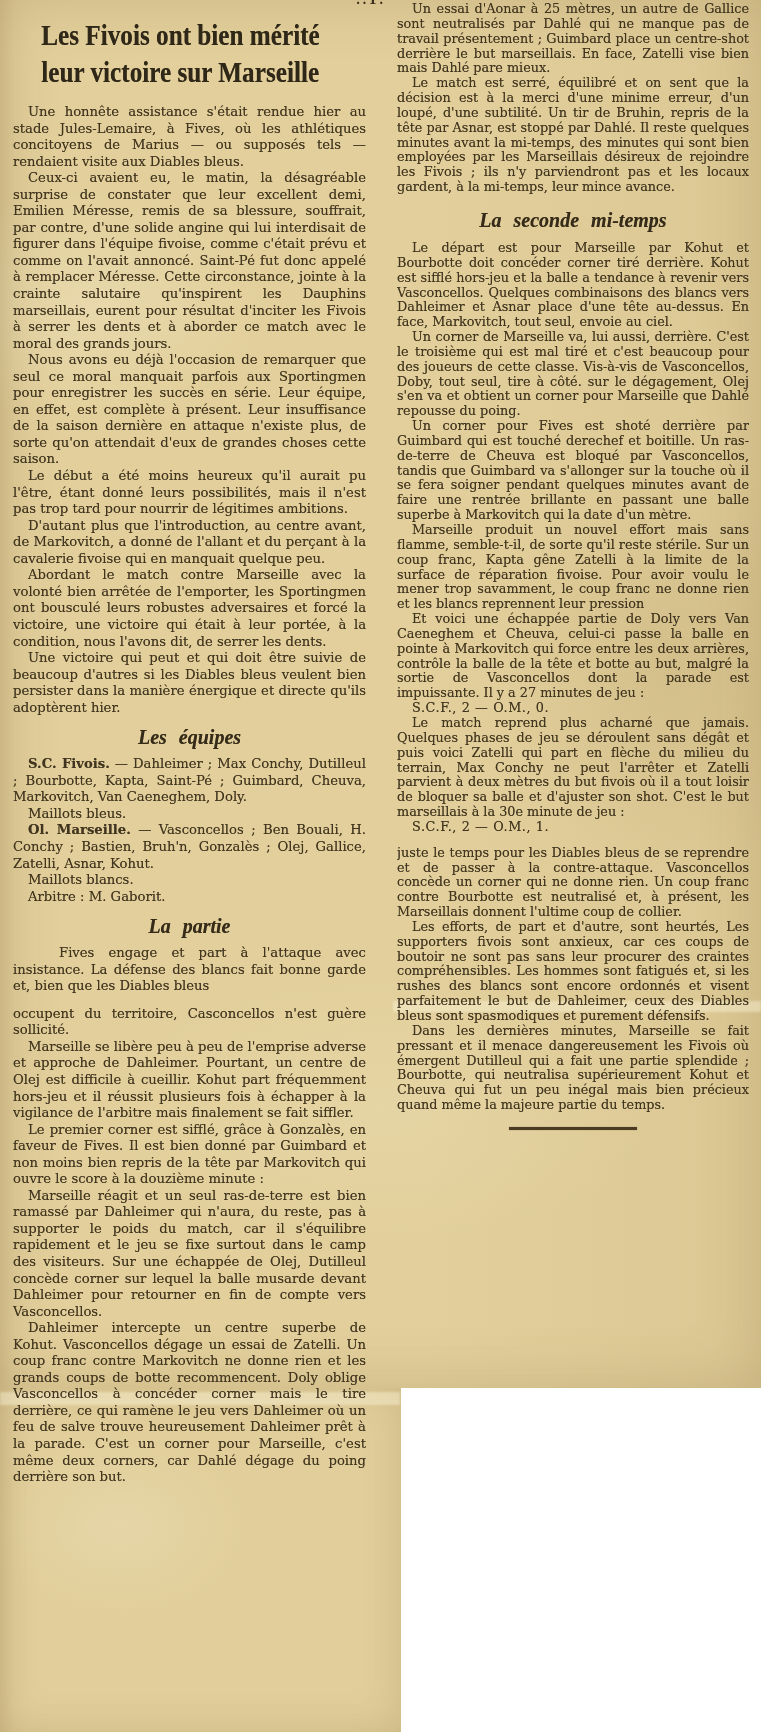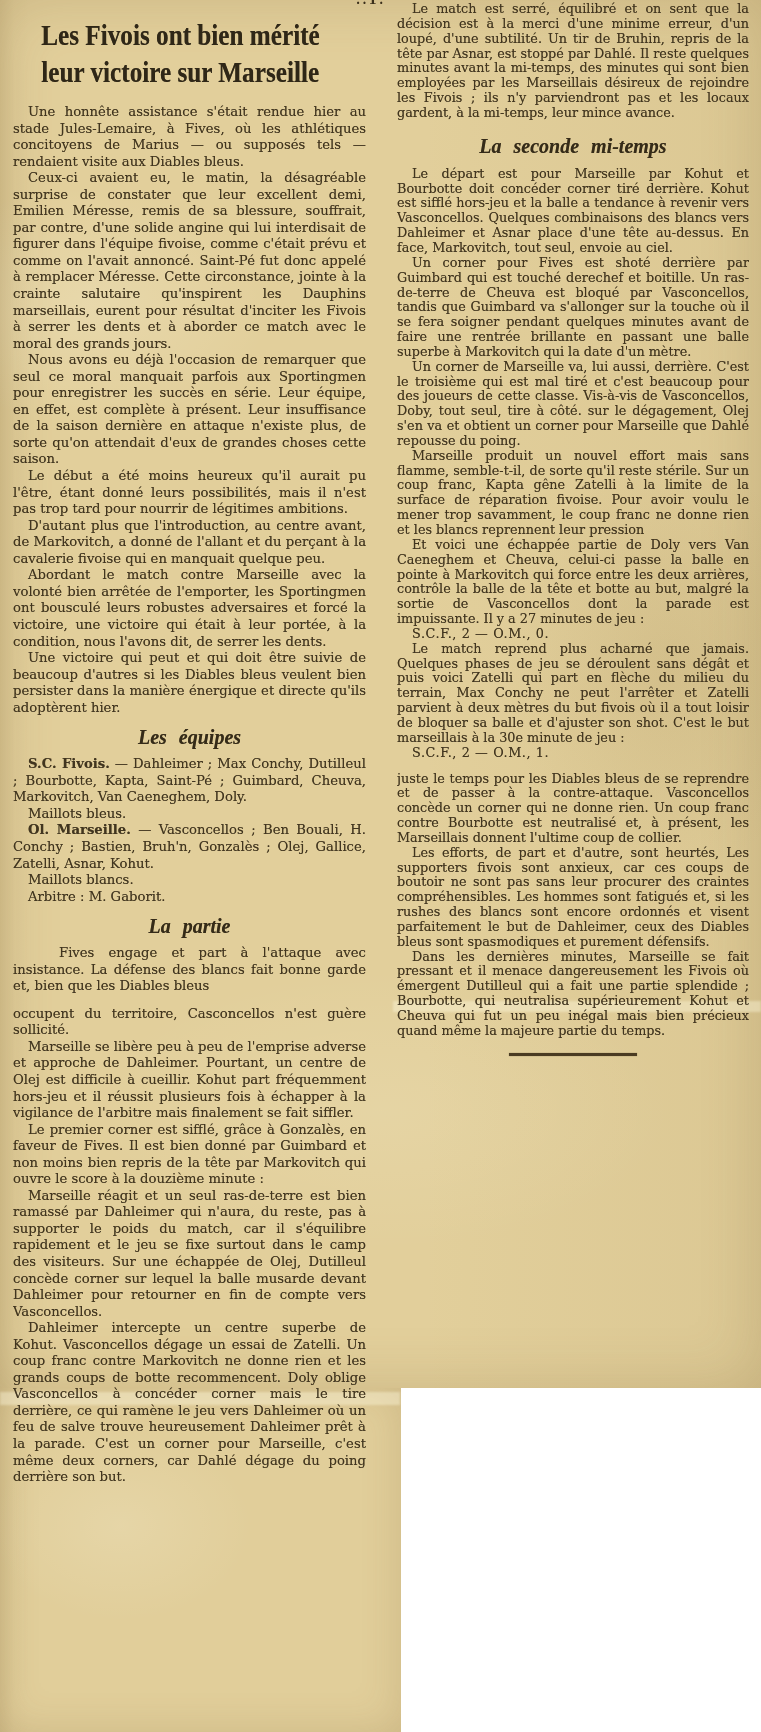--- a/index.html
+++ b/index.html
@@ -107,27 +107,28 @@
 
     <p class="bigindent">Fives engage et part à l'attaque avec insistance. La défense des blancs fait bonne garde et, bien que les Diables bleus</p>
     <p class="noindent gap-above">occupent du territoire, Casconcellos n'est guère sollicité.</p>
     <p>Marseille se libère peu à peu de l'emprise adverse et approche de Dahleimer. Pourtant, un centre de Olej est difficile à cueillir. Kohut part fréquemment hors-jeu et il réussit plusieurs fois à échapper à la vigilance de l'arbitre mais finalement se fait siffler.</p>
     <p>Le premier corner est sifflé, grâce à Gonzalès, en faveur de Fives. Il est bien donné par Guimbard et non moins bien repris de la tête par Markovitch qui ouvre le score à la douzième minute :</p>
     <p>Marseille réagit et un seul ras-de-terre est bien ramassé par Dahleimer qui n'aura, du reste, pas à supporter le poids du match, car il s'équilibre rapidement et le jeu se fixe surtout dans le camp des visiteurs. Sur une échappée de Olej, Dutilleul concède corner sur lequel la balle musarde devant Dahleimer pour retourner en fin de compte vers Vasconcellos.</p>
     <p>Dahleimer intercepte un centre superbe de Kohut. Vasconcellos dégage un essai de Zatelli. Un coup franc contre Markovitch ne donne rien et les grands coups de botte recommencent. Doly oblige Vasconcellos à concéder corner mais le tire derrière, ce qui ramène le jeu vers Dahleimer où un feu de salve trouve heureusement Dahleimer prêt à la parade. C'est un corner pour Marseille, c'est même deux corners, car Dahlé dégage du poing derrière son but.</p>
   </div>
 
   <div class="col col-right">
+    <p>Un essai d'Aonar à 25 mètres, un autre de Gallice sont neutralisés par Dahlé qui ne manque pas de travail présentement ; Guimbard place un centre-shot derrière le but marseillais. En face, Zatelli vise bien mais Dahlé pare mieux.</p>
     <p>Le match est serré, équilibré et on sent que la décision est à la merci d'une minime erreur, d'un loupé, d'une subtilité. Un tir de Bruhin, repris de la tête par Asnar, est stoppé par Dahlé. Il reste quelques minutes avant la mi-temps, des minutes qui sont bien employées par les Marseillais désireux de rejoindre les Fivois ; ils n'y parviendront pas et les locaux gardent, à la mi-temps, leur mince avance.</p>
 
     <h2>La seconde mi-temps</h2>
 
     <p>Le départ est pour Marseille par Kohut et Bourbotte doit concéder corner tiré derrière. Kohut est sifflé hors-jeu et la balle a tendance à revenir vers Vasconcellos. Quelques combinaisons des blancs vers Dahleimer et Asnar place d'une tête au-dessus. En face, Markovitch, tout seul, envoie au ciel.</p>
+    <p>Un corner de Marseille va, lui aussi, derrière. C'est le troisième qui est mal tiré et c'est beaucoup pour des joueurs de cette classe. Vis-à-vis de Vasconcellos, Doby, tout seul, tire à côté. sur le dégagement, Olej s'en va et obtient un corner pour Marseille que Dahlé repousse du poing.</p>
     <p>Un corner pour Fives est shoté derrière par Guimbard qui est touché derechef et boitille. Un ras-de-terre de Cheuva est bloqué par Vasconcellos, tandis que Guimbard va s'allonger sur la touche où il se fera soigner pendant quelques minutes avant de faire une rentrée brillante en passant une balle superbe à Markovitch qui la date d'un mètre.</p>
-    <p>Un corner de Marseille va, lui aussi, derrière. C'est le troisième qui est mal tiré et c'est beaucoup pour des joueurs de cette classe. Vis-à-vis de Vasconcellos, Doby, tout seul, tire à côté. sur le dégagement, Olej s'en va et obtient un corner pour Marseille que Dahlé repousse du poing.</p>
     <p>Marseille produit un nouvel effort mais sans flamme, semble-t-il, de sorte qu'il reste stérile. Sur un coup franc, Kapta gêne Zatelli à la limite de la surface de réparation fivoise. Pour avoir voulu le mener trop savamment, le coup franc ne donne rien et les blancs reprennent leur pression</p>
     <p>Et voici une échappée partie de Doly vers Van Caeneghem et Cheuva, celui-ci passe la balle en pointe à Markovitch qui force entre les deux arrières, contrôle la balle de la tête et botte au but, malgré la sortie de Vasconcellos dont la parade est impuissante. Il y a 27 minutes de jeu :</p>
     <p class="score">S.C.F., 2 — O.M., 0.</p>
     <p>Le match reprend plus acharné que jamais. Quelques phases de jeu se déroulent sans dégât et puis voici Zatelli qui part en flèche du milieu du terrain, Max Conchy ne peut l'arrêter et Zatelli parvient à deux mètres du but fivois où il a tout loisir de bloquer sa balle et d'ajuster son shot. C'est le but marseillais à la 30e minute de jeu :</p>
     <p class="score">S.C.F., 2 — O.M., 1.</p>
     <p class="noindent gap-above">juste le temps pour les Diables bleus de se reprendre et de passer à la contre-attaque. Vasconcellos concède un corner qui ne donne rien. Un coup franc contre Bourbotte est neutralisé et, à présent, les Marseillais donnent l'ultime coup de collier.</p>
     <p>Les efforts, de part et d'autre, sont heurtés, Les supporters fivois sont anxieux, car ces coups de boutoir ne sont pas sans leur procurer des craintes compréhensibles. Les hommes sont fatigués et, si les rushes des blancs sont encore ordonnés et visent parfaitement le but de Dahleimer, ceux des Diables bleus sont spasmodiques et purement défensifs.</p>
     <p>Dans les dernières minutes, Marseille se fait pressant et il menace dangereusement les Fivois où émergent Dutilleul qui a fait une partie splendide ; Bourbotte, qui neutralisa supérieurement Kohut et Cheuva qui fut un peu inégal mais bien précieux quand même la majeure partie du temps.</p>
 
     <div class="end-divider"></div>

